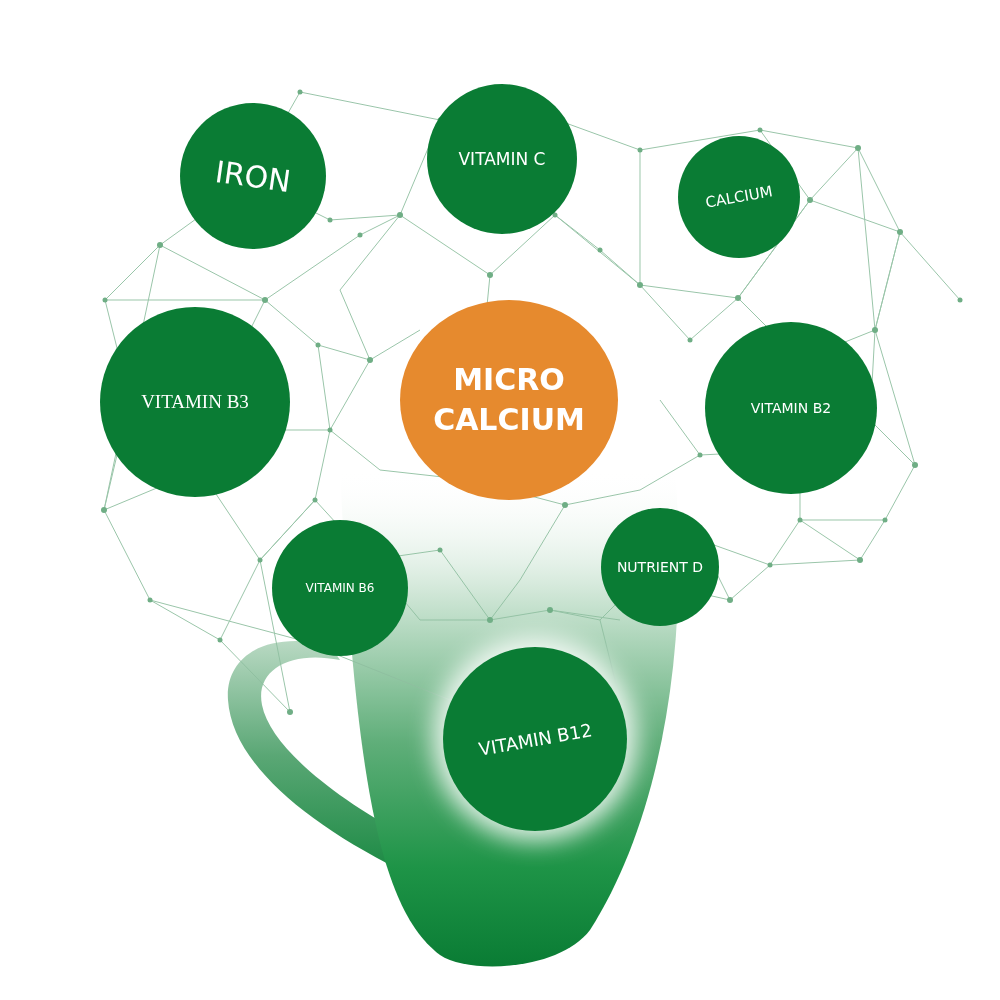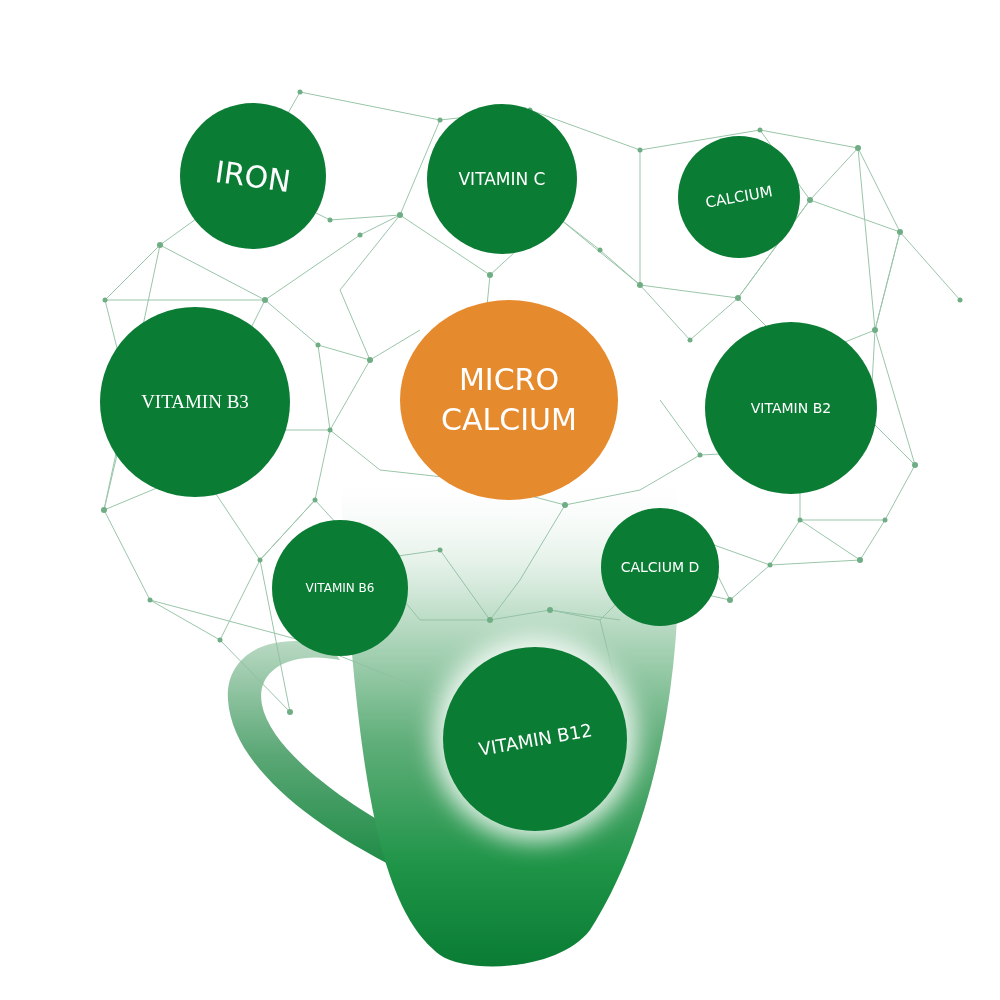--- a/index.html
+++ b/index.html
@@ -2,21 +2,21 @@
 <html><head>
 <meta charset="utf-8">
 <style>
   html, body { margin:0; padding:0; background:#ffffff; }
   body { width:1000px; height:1000px; position:relative; overflow:hidden; font-family:"Liberation Sans", sans-serif; }
   #stage { position:absolute; left:0; top:0; width:1000px; height:1000px; }
   svg#scene { position:absolute; left:0; top:0; }
   .node { position:absolute; border-radius:50%; display:flex; align-items:center; justify-content:center; text-align:center; color:#ffffff; font-family:"DejaVu Sans", sans-serif; }
   .node span { display:block; white-space:nowrap; }
   .green { background:#0a7c34; }
-  .orange { background:#e68a2e; font-family:"DejaVu Sans", sans-serif; font-weight:normal;align-items:center; }
+  .orange { background:#e68a2e; font-family:"DejaVu Sans", sans-serif; font-weight:bold;align-items:center; }
   .glow { box-shadow: 0 0 24px 10px rgba(255,255,255,0.85); }
 </style>
 </head>
 <body>
 
 <div id="stage">
 
   <svg id="scene" width="1000" height="1000" viewBox="0 0 1000 1000">
     <defs>
       <linearGradient id="cupGrad" x1="0" y1="0" x2="0" y2="1">
@@ -123,21 +123,21 @@
         <circle cx="600" cy="250" r="2.5"></circle>
       <circle cx="330" cy="220" r="2.5"></circle>
         <circle cx="700" cy="540" r="2.5"></circle>
     </g>
   </svg>
 
   <div class="node green" style="left:180px; top:103px; width:146px; height:146px; font-size:30px;">
     <span style="transform:rotate(8deg);">IRON</span>
   </div>
 
-  <div class="node green" style="left:427px; top:104px; width:150px; height:150px; font-size:17px;">
+  <div class="node green" style="left:427px; top:84px; width:150px; height:150px; font-size:17px;">
     <span>VITAMIN C</span>
   </div>
 
   <div class="node green" style="left:678px; top:136px; width:122px; height:122px; font-size:15px;">
     <span style="transform:rotate(-10deg);">CALCIUM</span>
   </div>
 
   <div class="node green" style="left:100px; top:307px; width:190px; height:190px; font-size:19px;font-family:Liberation Serif, serif;">
     <span>VITAMIN B3</span>
   </div>
@@ -151,20 +151,20 @@
 
   <div class="node green" style="left:705px; top:322px; width:172px; height:172px; font-size:14px;">
     <span>VITAMIN B2</span>
   </div>
 
   <div class="node green" style="left:272px; top:520px; width:136px; height:136px; font-size:12px;">
     <span>VITAMIN B6</span>
   </div>
 
   <div class="node green" style="left:601px; top:508px; width:118px; height:118px; font-size:14px;">
-    <span>CALCIUM D</span>
+    <span>NUTRIENT D</span>
   </div>
 
   <div class="node green glow" style="left:443px; top:647px; width:184px; height:184px; font-size:18px;">
     <span style="transform:rotate(-10deg);">VITAMIN B12</span>
   </div>
 
 </div>
 
 </body></html>

